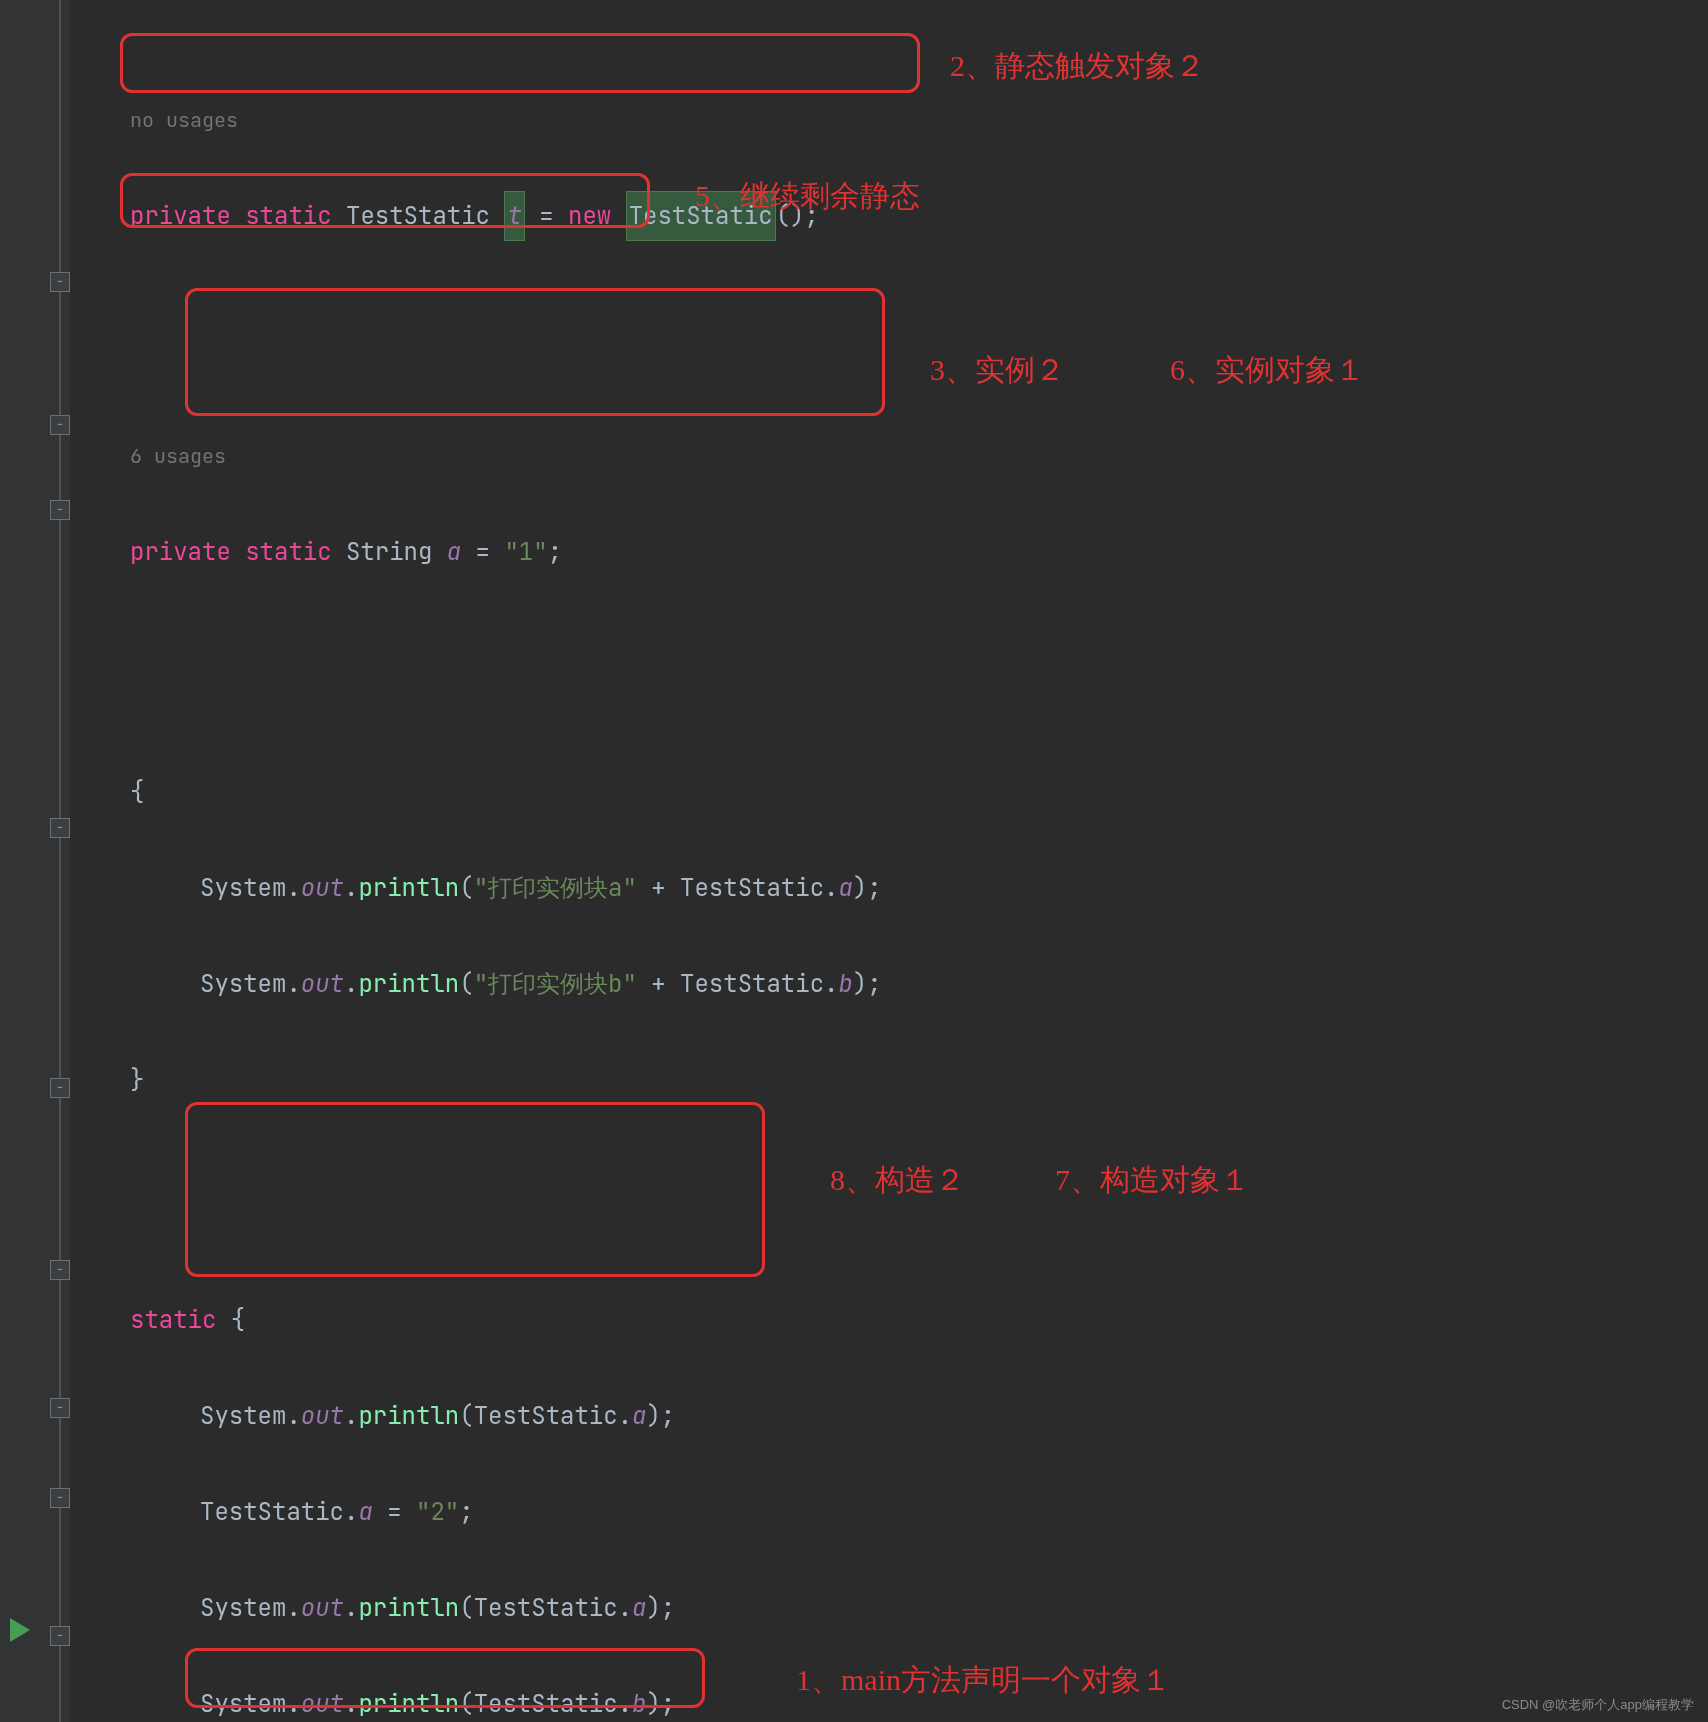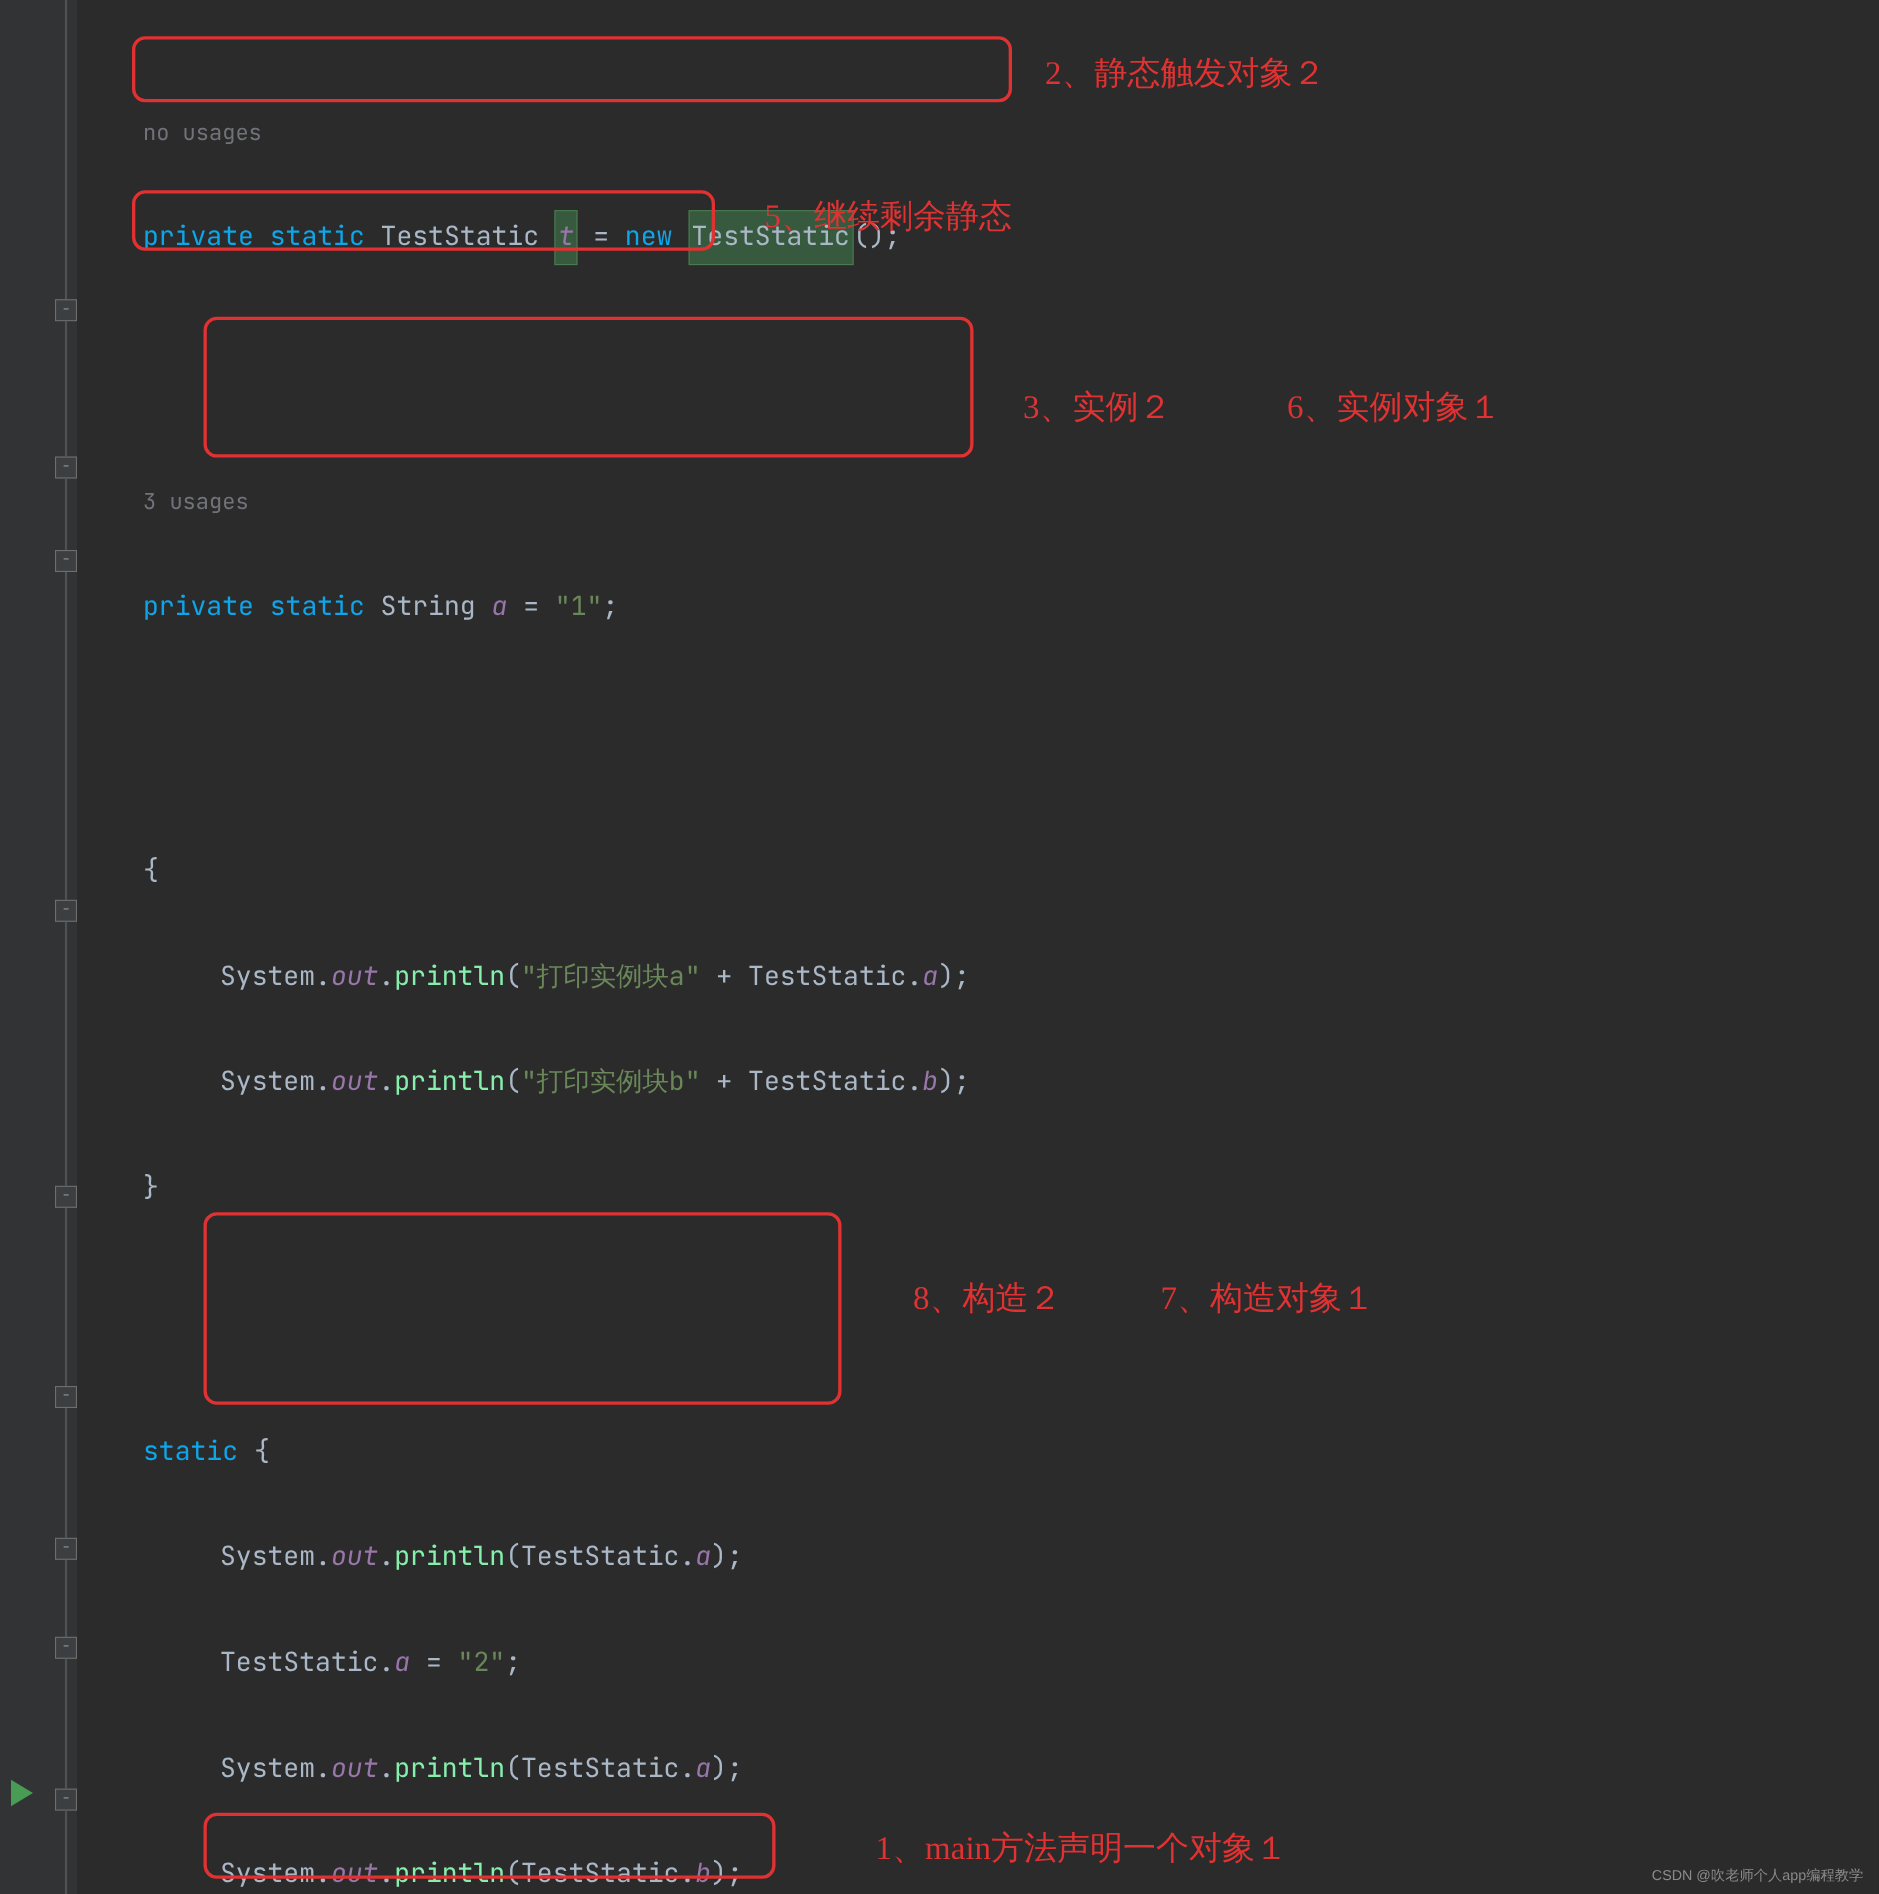--- a/index.html
+++ b/index.html
@@ -33,21 +33,21 @@
   }
   .code-area {
     position: absolute;
     left: 130px;
     top: 0;
     right: 0;
     line-height: 48px;
     white-space: pre;
   }
   .indent2 { padding-left: 70px; }
-  .kw { color: #0ea5e9; }
+  .kw { color: #ec4899; }
   .field { color: #9876aa; font-style: italic; }
   .method { color: #86efac; }
   .str { color: #6a8759; }
   .hint { color: #72737a; font-size: 20px; }
   .hl-bg { background: #37593e; border:1px solid #4b7a51; padding:0 2px; }
   .redbox {
     position: absolute;
     border: 3.5px solid #e03232;
     border-radius: 12px;
     pointer-events: none;
@@ -94,21 +94,21 @@
   <div class="gutter-icon fold-minus" style="top:1626px">−</div>
   <div class="fold-line" style="top:1646px;height:76px"></div>
 </div>
 
 <div class="code-area">
 
 <div class="row hint">no usages</div>
 <div class="row"><span class="kw">private static </span><span>TestStatic </span><span class="field hl-bg">t</span><span> = </span><span class="kw">new </span><span class="hl-bg">TestStatic</span><span>();</span></div>
 <div class="row"></div>
 
-<div class="row hint">3 usages</div>
+<div class="row hint">6 usages</div>
 <div class="row"><span class="kw">private static </span><span>String </span><span class="field">a</span><span> = </span><span class="str">"1"</span><span>;</span></div>
 <div class="row"></div>
 
 <div class="row"><span>{</span></div>
 <div class="row indent2"><span>System</span><span>.</span><span class="field">out</span><span>.</span><span class="method">println</span><span>(</span><span class="str">"打印实例块a"</span><span> + </span><span>TestStatic</span><span>.</span><span class="field">a</span><span>)</span><span>;</span></div>
 <div class="row indent2"><span>System</span><span>.</span><span class="field">out</span><span>.</span><span class="method">println</span><span>(</span><span class="str">"打印实例块b"</span><span> + </span><span>TestStatic</span><span>.</span><span class="field">b</span><span>)</span><span>;</span></div>
 <div class="row"><span>}</span></div>
 <div class="row"></div>
 
 <div class="row"><span class="kw">static </span><span>{</span></div>

